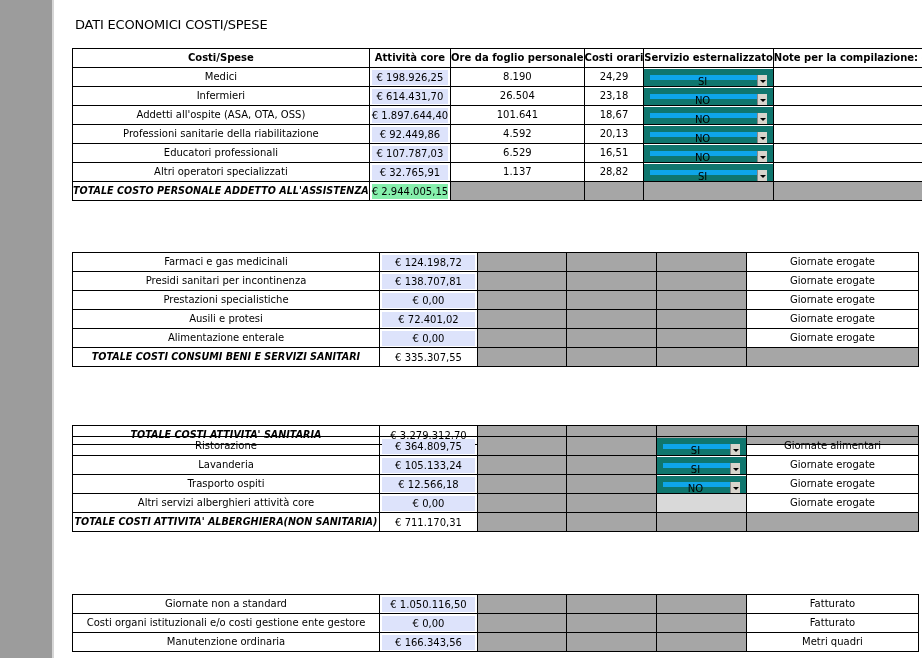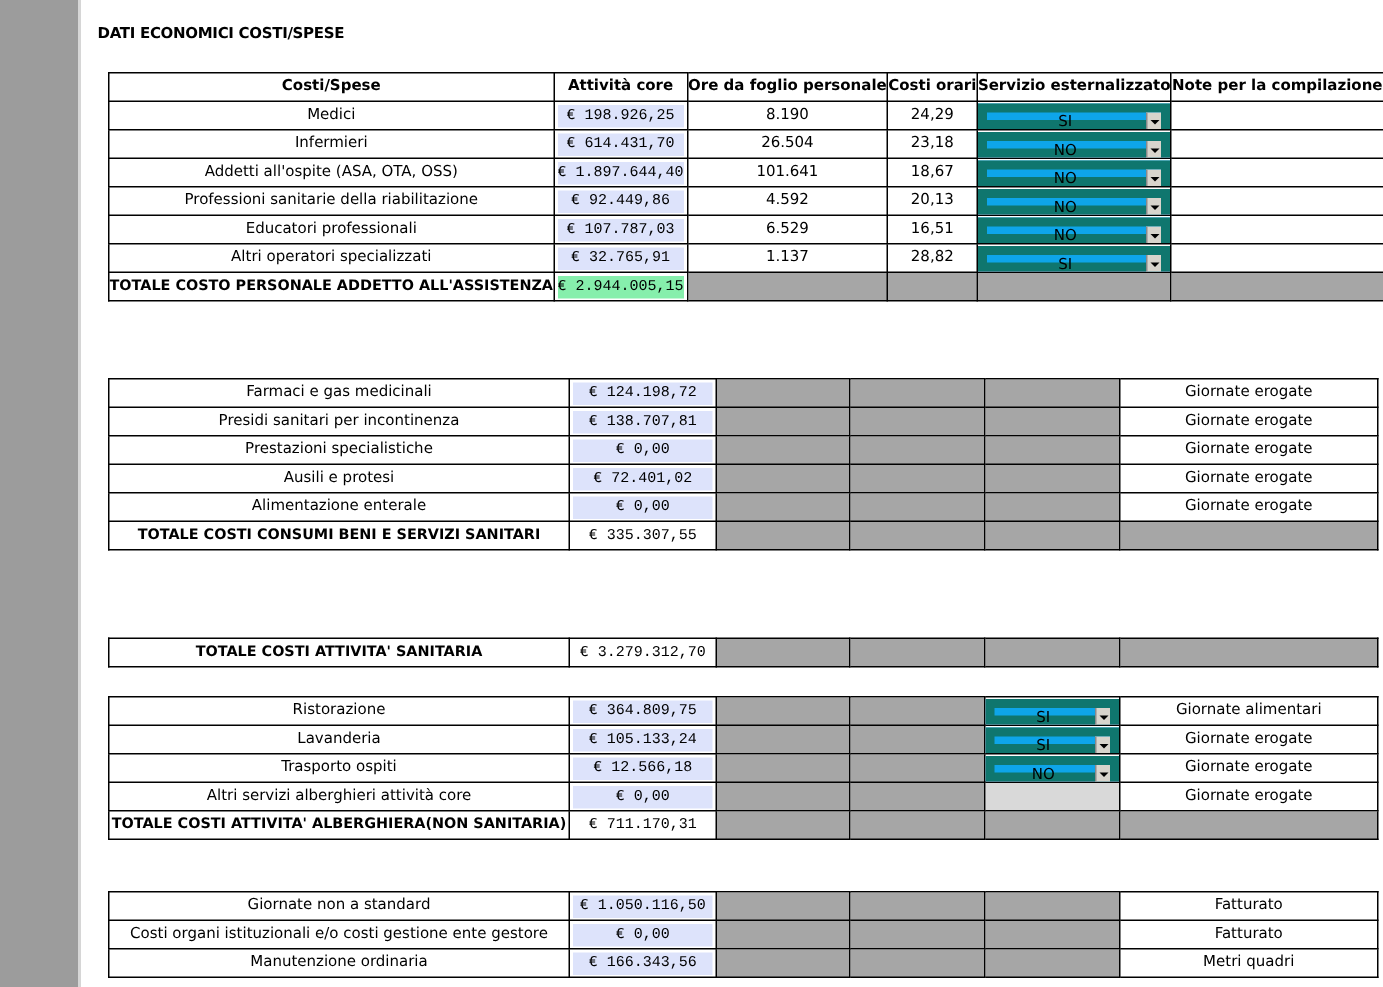--- a/index.html
+++ b/index.html
@@ -1,31 +1,31 @@
 <!DOCTYPE html>
 <html><head>
 <meta charset="utf-8">
 <style>
   html, body { margin:0; padding:0; }
   body { width:922px; height:658px; overflow:hidden; background:#ffffff; position:relative;
          font-family:"DejaVu Sans", "Liberation Sans", sans-serif; color:#000; }
   .gutter { position:absolute; left:0; top:0; width:52px; height:658px; background:#9c9c9c; }
   .gutter-edge { position:absolute; left:52px; top:0; width:2px; height:658px; background:#d6d6d6; }
-  .title { position:absolute; left:65px; top:17px; font-size:10px; font-weight:bold; letter-spacing:-0.2px; }
+  .title { position:absolute; left:75px; top:17px; font-size:13px; font-weight:normal; letter-spacing:-0.2px; }
   table.grid { position:absolute; left:72px; border-collapse:collapse; table-layout:fixed; font-size:10px; }
   table.grid td { border:1.5px solid #000; text-align:center; padding:0; height:18px; line-height:18px;
                   white-space:nowrap; overflow:hidden; }
   col.c1 { width:307px; } col.c2 { width:98px; } col.c3 { width:89px; } col.c4 { width:90px; }
   col.c5 { width:90px; } col.c6 { width:172px; }
   .hdr td { height:48px; line-height:12px; font-weight:bold; white-space:normal; font-size:10px; }
-  .tot td.lbl { font-weight:bold; font-size:9.6px; }
+  .tot td.lbl { font-weight:bold; font-size:9.6px;font-style:italic; }
   .gray { background:#a6a6a6; }
   .lightgray { background:#d9d9d9; }
   td.amt { padding:0; }
-  td.amt .box { background:#dde3fb; margin:1px 2px; height:15px; line-height:16px;font-family:Liberation Mono, monospace; }
+  td.amt .box { background:#dde3fb; margin:1px 2px; height:15px; line-height:16px; }
   td.amt.plain .box { background:transparent; }
   td.amt.dark .box { background:#86efac; }
   td.sel { padding:0; position:relative; }
   .dd { position:relative; margin:0; height:17px; border:6px solid #0f766e; background:#0ea5e9; box-sizing:border-box;
         line-height:13px; text-align:center; padding-right:12px; }
   .dd .arrow { position:absolute; right:0; top:0; width:10px; height:13px; background:#d8d4cc;
                border-left:1px solid #8a8a8a; box-sizing:border-box; }
   .dd .arrow::after { content:""; position:absolute; left:2px; top:5px; border-left:3px solid transparent;
                       border-right:3px solid transparent; border-top:3px solid #000; }
 </style>
@@ -235,21 +235,21 @@
           <div class="box">€ 3.279.312,70</div>
         </td>
     <td class="gray"></td>
     <td class="gray"></td>
     <td class="gray"></td>
     <td class="gray"></td>
   </tr>
 </tbody>
   </table>
 
-<table class="grid" style="top:464px;">
+<table class="grid" style="top:436px;">
   <colgroup>
       <col class="c1">
       <col class="c2">
       <col class="c3">
       <col class="c4">
       <col class="c5">
       <col class="c6">
     </colgroup>
   <tbody id="alberghiera-body">
       <tr>

